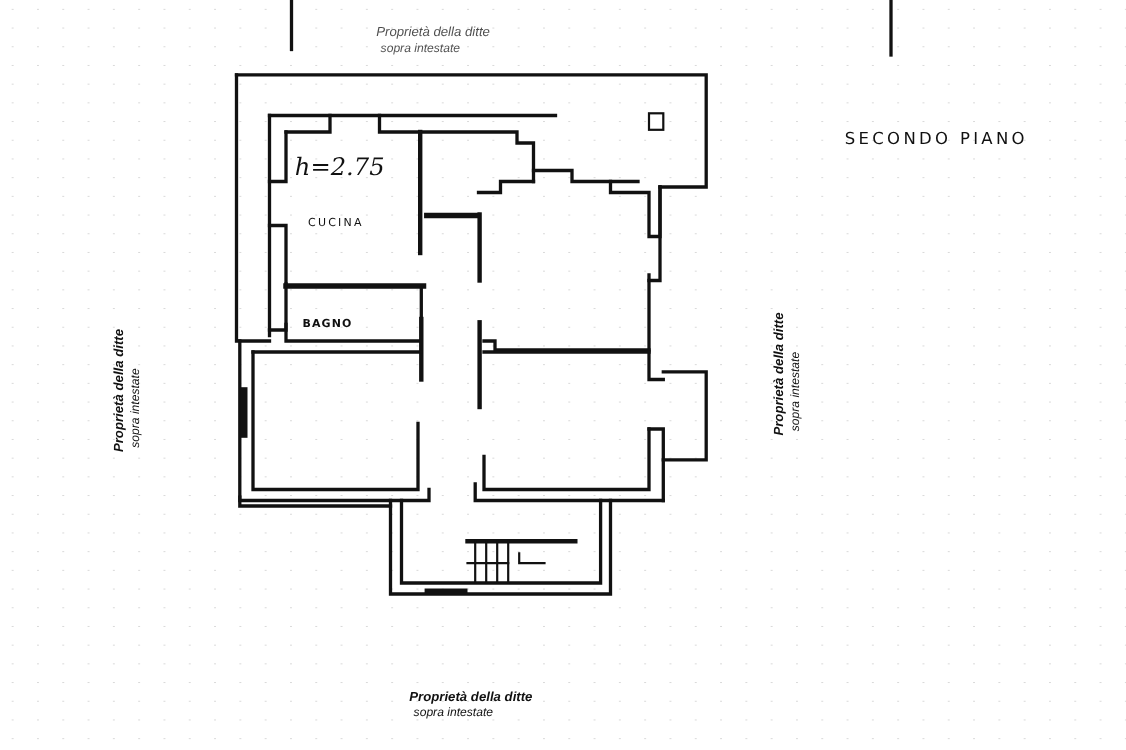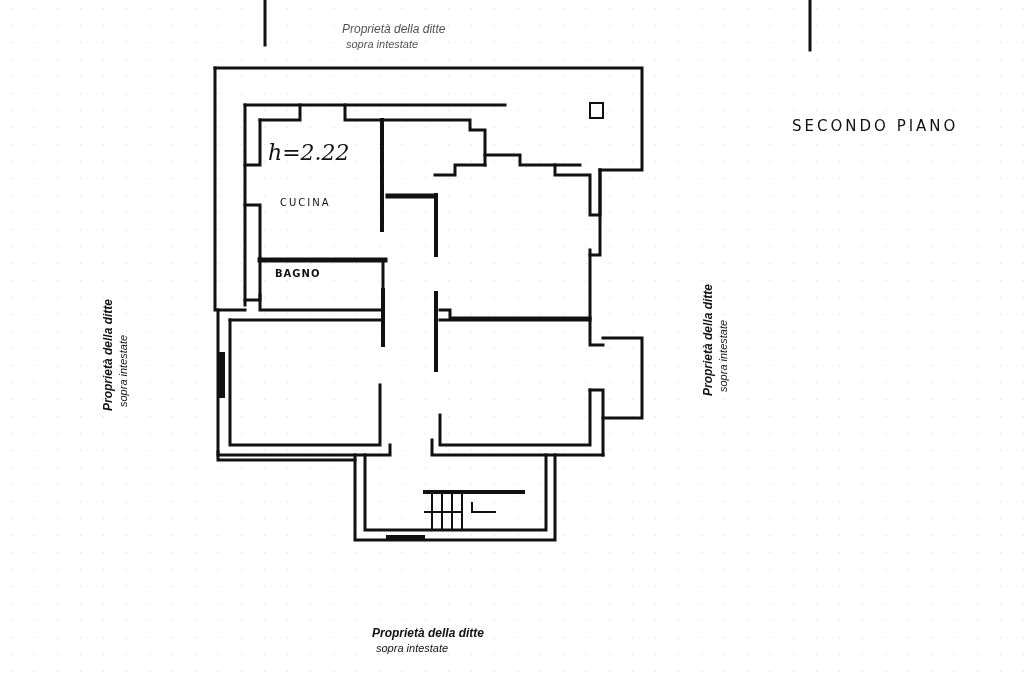--- a/index.html
+++ b/index.html
@@ -6,24 +6,24 @@
   body { width: 1024px; height: 682px; position: relative; overflow: hidden;
          font-family: "Liberation Sans", sans-serif; color: #111; }
   .sheet { position: absolute; left: 0; top: 0; width: 1024px; height: 682px; }
   .grid-dots { position: absolute; left: 0; top: 0; width: 1024px; height: 682px;
     background-image:
       radial-gradient(circle, rgba(0,0,0,0.28) 0.7px, transparent 1px);
     background-size: 23px 17px; opacity: 0.55; }
   svg.plan { position: absolute; left: 0; top: 0; }
   .lbl { position: absolute; white-space: nowrap; color: #111; }
   .hand { font-family: "DejaVu Sans", sans-serif; letter-spacing: 2px; }
-  .title { left: 792px; top: 117px; font-size: 15px; letter-spacing: 3px; }
+  .title { left: 768px; top: 117px; font-size: 15px; letter-spacing: 3px; }
   .height { left: 268px; top: 140px; font-size: 22px; font-style: italic; font-family: "DejaVu Serif", serif; letter-spacing: 0; }
   .cucina { left: 280px; top: 197px; font-size: 10px; letter-spacing: 2px; text-align: right; }
-  .bagno { left: 275px; top: 268px; font-size: 10px; font-weight: bold; letter-spacing: 1px; }
+  .bagno { left: 275px; top: 289px; font-size: 10px; font-weight: bold; letter-spacing: 1px; }
   .prop { font-size: 12px; line-height: 15px; font-style: italic; }
   .prop .l1 { font-weight: bold; display: block; }
   .prop .l2 { display: block; padding-left: 4px; font-size: 11px; }
   .prop-top { left: 342px; top: 22px; font-weight: normal; opacity: .75; }
   .prop-top .l1 { font-weight: normal; }
   .prop-bottom { left: 372px; top: 626px; }
   .prop-left { left: 60px; top: 340px; transform: rotate(-90deg); transform-origin: center; }
   .prop-right { left: 660px; top: 325px; transform: rotate(-90deg); transform-origin: center; }
 </style>
 </head>
@@ -90,21 +90,21 @@
         <line x1="462" y1="492" x2="462" y2="530"></line>
         <line x1="425" y1="512" x2="462" y2="512"></line>
         <path d="M472 503 L472 512 L495 512"></path>
       </g>
 
       <rect x="590" y="103" width="13" height="15" stroke-width="2"></rect>
     </g>
   </svg>
 
   <div class="lbl hand title">SECONDO PIANO</div>
-  <div class="lbl height">h=2.22</div>
+  <div class="lbl height">h=2.75</div>
   <div class="lbl hand cucina">CUCINA</div>
   <div class="lbl hand bagno">BAGNO</div>
 
   <div class="lbl prop prop-top">
     <span class="l1">Proprietà della ditte</span>
     <span class="l2">sopra intestate</span>
   </div>
   <div class="lbl prop prop-left">
     <span class="l1">Proprietà della ditte</span>
     <span class="l2">sopra intestate</span>

